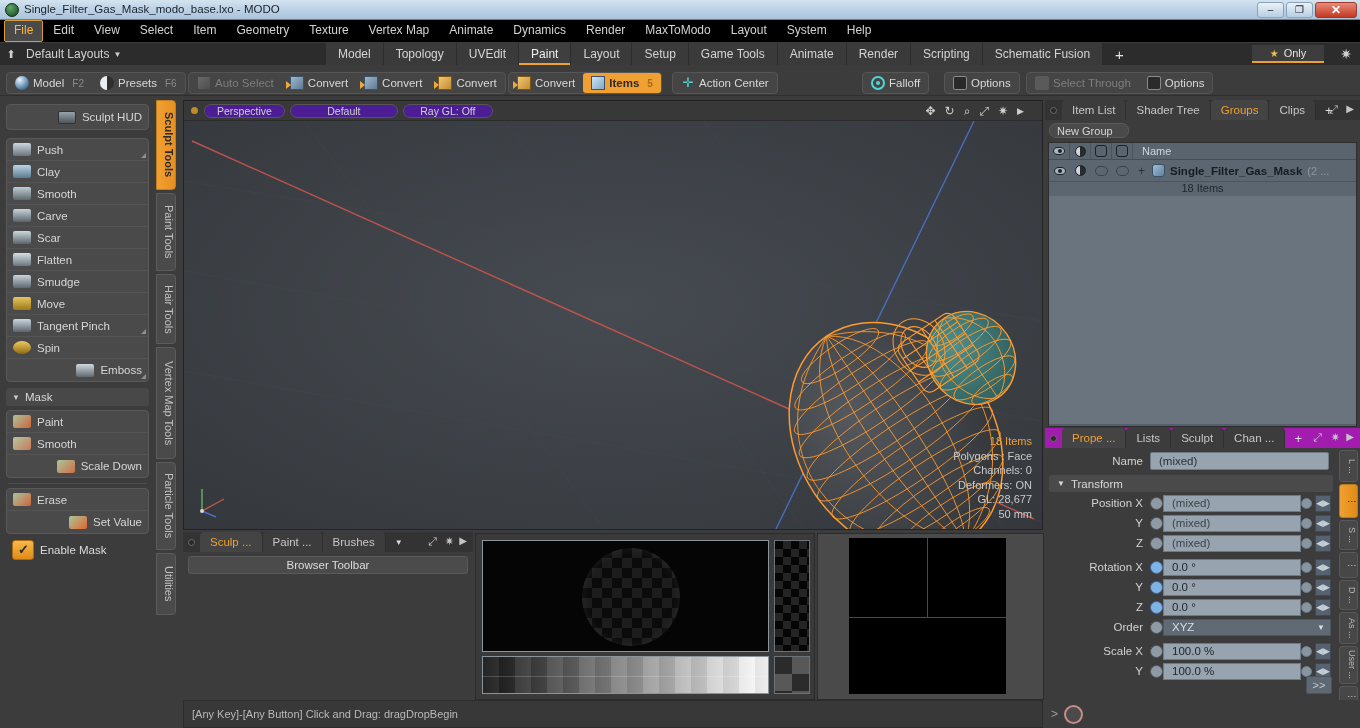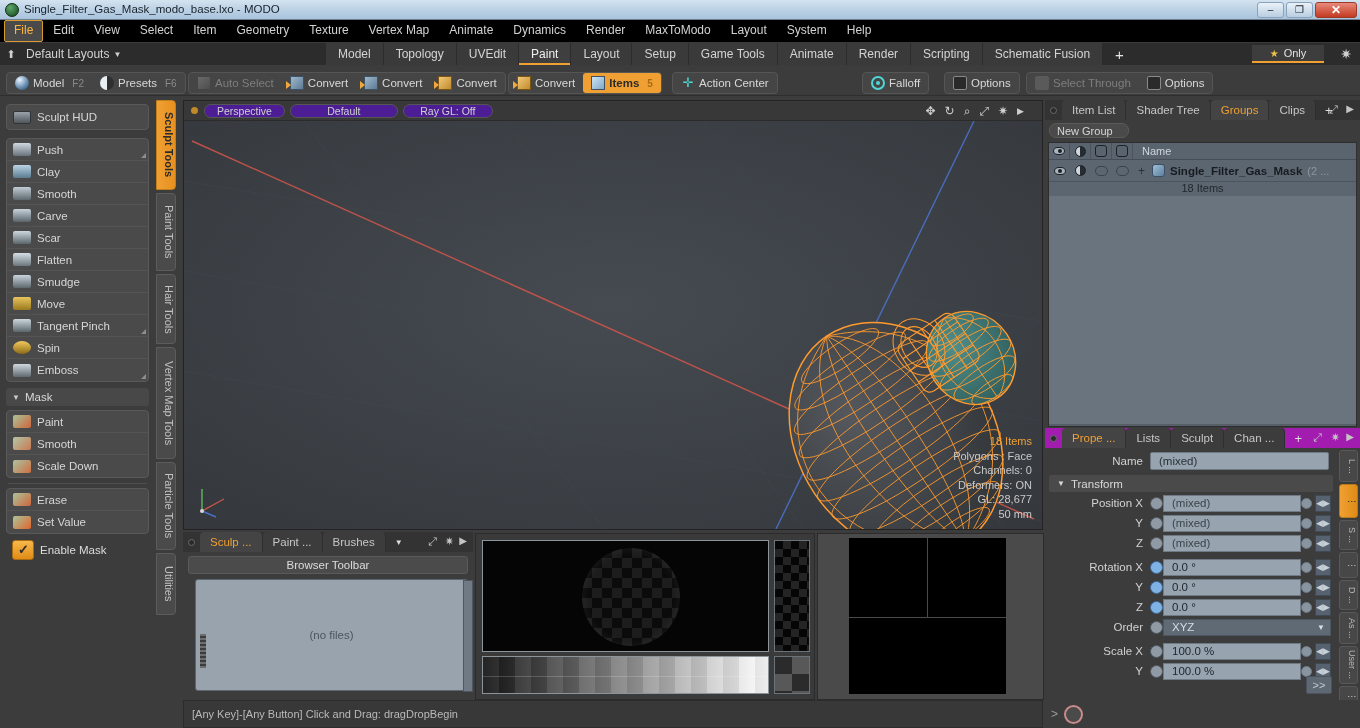--- a/index.html
+++ b/index.html
@@ -80,21 +80,21 @@
   .ic-target{ border-radius:50%; border:2px solid #4fd6d6; }
   .ic-target:after{ content:''; position:absolute; left:3px; top:3px; width:4px;height:4px;
     border-radius:50%; background:#4fd6d6; }
   .ic-nodes{ background:#5a5a5a; border-radius:2px; }
 
   
   .leftpanel{ position:absolute; left:0; top:100px; width:155px; height:600px; background:#3c3c3c; }
   .lp-box{ margin:4px 6px 0 6px; background:#4a4a4a; border:1px solid #595959; border-radius:4px; overflow:hidden; }
   .lp-row{ display:flex; align-items:center; gap:6px; height:22px; padding:0 6px;
     border-bottom:1px solid #545454; font-size:11.5px; color:#d6d6d6; position:relative; }
-  .lp-row:last-child{ border-bottom:none; }
+  .lp-row:last-child{ border-bottom:none;justify-content:flex-end; }
   .lp-hud{ height:24px; }
   .lp-ico{ width:18px; height:13px; flex:none; border-radius:2px; }
   .lp-corner:after{ content:''; position:absolute; right:2px; bottom:2px; width:0;height:0;
     border-right:5px solid #8d8d8d; border-top:5px solid transparent; }
   .lp-section{ margin:6px 6px 0 6px; height:18px; display:flex; align-items:center; gap:5px;
     background:#484848; border-radius:3px; padding:0 6px; font-size:11.5px; color:#d8d8d8; }
   .lp-section .tri{ font-size:8px; color:#c8c8c8; }
   .lp-divider{ margin:5px 8px 0 8px; height:1px; background:#4e4e4e; }
   .enable-mask{ display:flex; align-items:center; gap:6px; margin:6px 0 0 12px; font-size:11.5px; color:#dcdcdc; }
   .em-chk{ width:22px; height:20px; background:linear-gradient(180deg,#f7b84b,#e08b16);
@@ -812,25 +812,20 @@
       <div class="rt-tab">Paint ...</div>
       <div class="rt-tab">Brushes</div>
       <div class="rt-plus" style="font-size:8px;">▼</div>
       <div class="rt-corner" style="right:36px;">⤢</div>
       <div class="rt-corner" style="right:19px;">✷</div>
       <div class="rt-arrow">▶</div>
     </div>
 
     <div class="br-toolbar">Browser Toolbar</div>
 
-    <div class="br-area">
-      <div class="br-grip"></div>
-      <span>(no files)</span>
-      <div class="br-scroll"></div>
-    </div>
   </div>
 
   <div class="texpanel">
     <div class="tex-main">
       <div class="tex-circle"></div>
     </div>
     <div class="tex-right"></div>
     <div class="tex-grad">
       <div class="steps"></div>
       <div class="split"></div>

